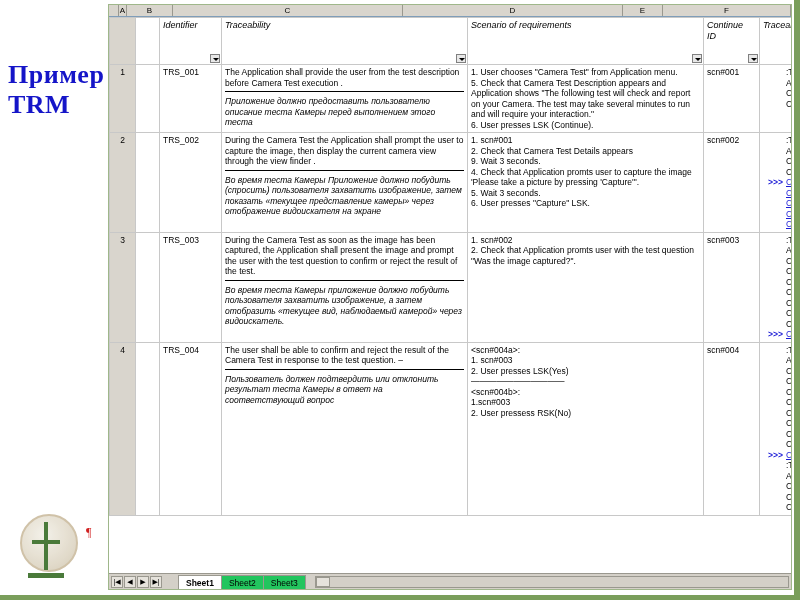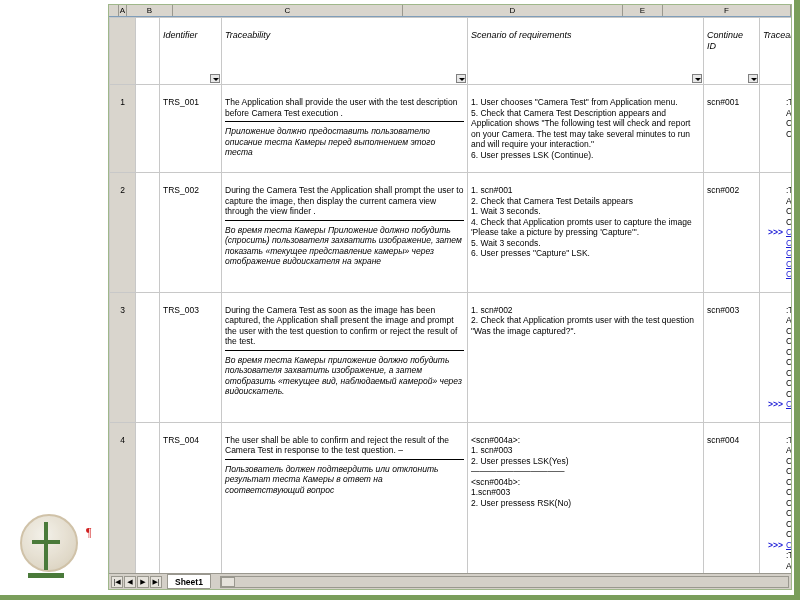--- a/index.html
+++ b/index.html
@@ -143,21 +143,21 @@
     position: relative;
   }
   table.sheet {
     border-collapse: collapse;
     table-layout: fixed;
     width: 684px;
   }
   table.sheet td {
     border: 1px solid #c8c8c8;
     vertical-align: top;
-    padding: 12px 3px;
+    padding: 2px 3px;
     font-size: 8.5px;
     line-height: 10.5px;
     font-family: "Liberation Sans", sans-serif;
     word-wrap: break-word;
     overflow: hidden;
   }
   td.rowhdr {
     width: 10px;
     background: #d9d5cd;
     border: 1px solid #9a988f;
@@ -259,21 +259,21 @@
     box-sizing: border-box;
   }
   .navbtn span {
     position: absolute;
     left: 0; right: 0; top: -1px;
     text-align: center;
     font-size: 7px;
     line-height: 12px;
     color: #000;
   }
-  .tabs { display: flex; align-items: center; margin-left: 4px; height: 15px; flex-direction: column; }
+  .tabs { display: flex; align-items: center; margin-left: 15px; height: 15px; }
   .tab {
     padding: 1px 7px 0 7px;
     height: 14px;
     line-height: 13px;
     background: #22c55e;
     border: 1px solid #9a988f;
     border-bottom: none;
     margin-right: -1px;
     font-size: 8.5px;
     box-sizing: border-box;
@@ -303,20 +303,24 @@
   }
 </style>
 </head>
 <body>
 
 <div class="slide">
 
   <div class="slide-border-right"></div>
   <div class="slide-border-bottom"></div>
 
+  <div class="slide-title">
+    <div>Пример</div>
+    <div>TRM</div>
+  </div>
 
   <div class="emblem">
     <div class="ring"></div>
     <div class="cross"></div>
     <div class="cross-bar"></div>
     <div class="base"></div>
   </div>
 
   <div class="red-marker">¶</div>
 
@@ -359,21 +363,21 @@
             <span>Traceability</span>
             
           </td>
         </tr>
 
         <tr>
           <td class="rowhdr">1</td>
           <td class="colA"></td>
           <td class="colB">TRS_001</td>
           <td class="colC">
-            <span class="line">The Application shall provide the user with the test description before Camera Test execution .</span>
+            <span class="line">The Application shall provide the user from the test description before Camera Test execution .</span>
             <hr class="sep">
             <span class="ru">Приложение должно предоставить пользователю описание теста Камеры перед выполнением этого теста</span>
           </td>
           <td class="colD">
             <span class="line">1. User chooses "Camera Test"  from Application menu.</span>
             <span class="line">5. Check that Camera Test Description appears and Application shows "The following test will check and report on your Camera. The test may take several minutes to run and will require your interaction."</span>
             <span class="line">6. User presses LSK (Continue).</span>
           </td>
           <td class="colE">scn#001</td>
           <td class="colF">
@@ -389,21 +393,21 @@
           <td class="colA"></td>
           <td class="colB">TRS_002</td>
           <td class="colC">
             <span class="line">During the Camera Test the Application shall prompt the user to capture the image, then display the current camera view through the view finder .</span>
             <hr class="sep">
             <span class="ru">Во время теста Камеры Приложение должно побудить (спросить) пользователя захватить изображение, затем показать «текущее представление камеры» через отображение видоискателя на экране</span>
           </td>
           <td class="colD">
             <span class="line">1. scn#001</span>
             <span class="line">2. Check that Camera Test Details appears</span>
-            <span class="line">1. Wait 3 seconds.</span>
+            <span class="line">9. Wait 3 seconds.</span>
             <span class="line">4. Check that Application promts user to capture the image 'Please take a picture by pressing 'Capture'".</span>
             <span class="line">5. Wait 3 seconds.</span>
             <span class="line">6. User presses "Capture" LSK.</span>
           </td>
           <td class="colE">scn#002</td>
           <td class="colF">
             <span class="traceline"><span class="pre blank"></span><span>:TRS_002</span></span>
             <span class="traceline"><span class="pre blank"></span><span>Application_menu02</span></span>
             <span class="traceline"><span class="pre blank"></span><span>Camera_test_description01</span></span>
             <span class="traceline"><span class="pre blank"></span><span>Camera_test_description02</span></span>

